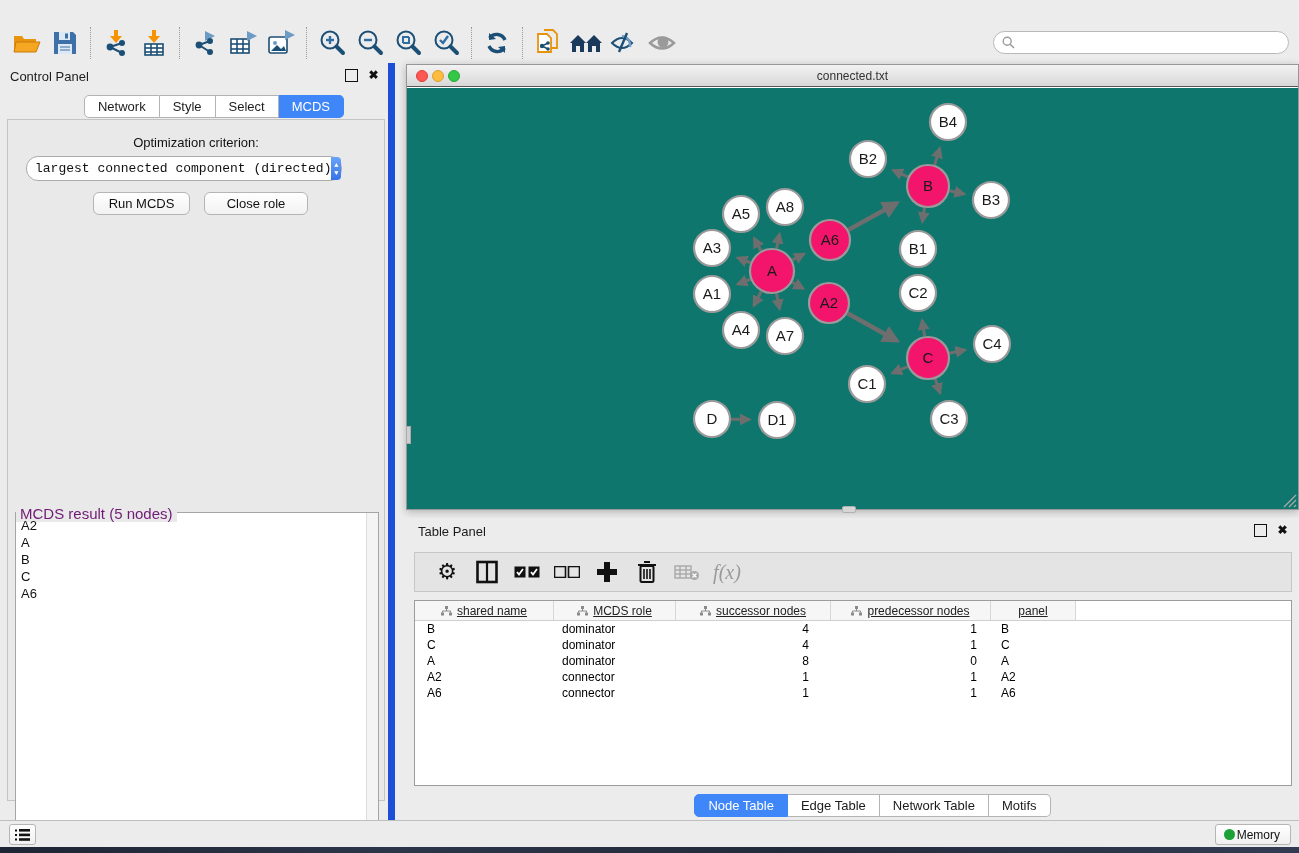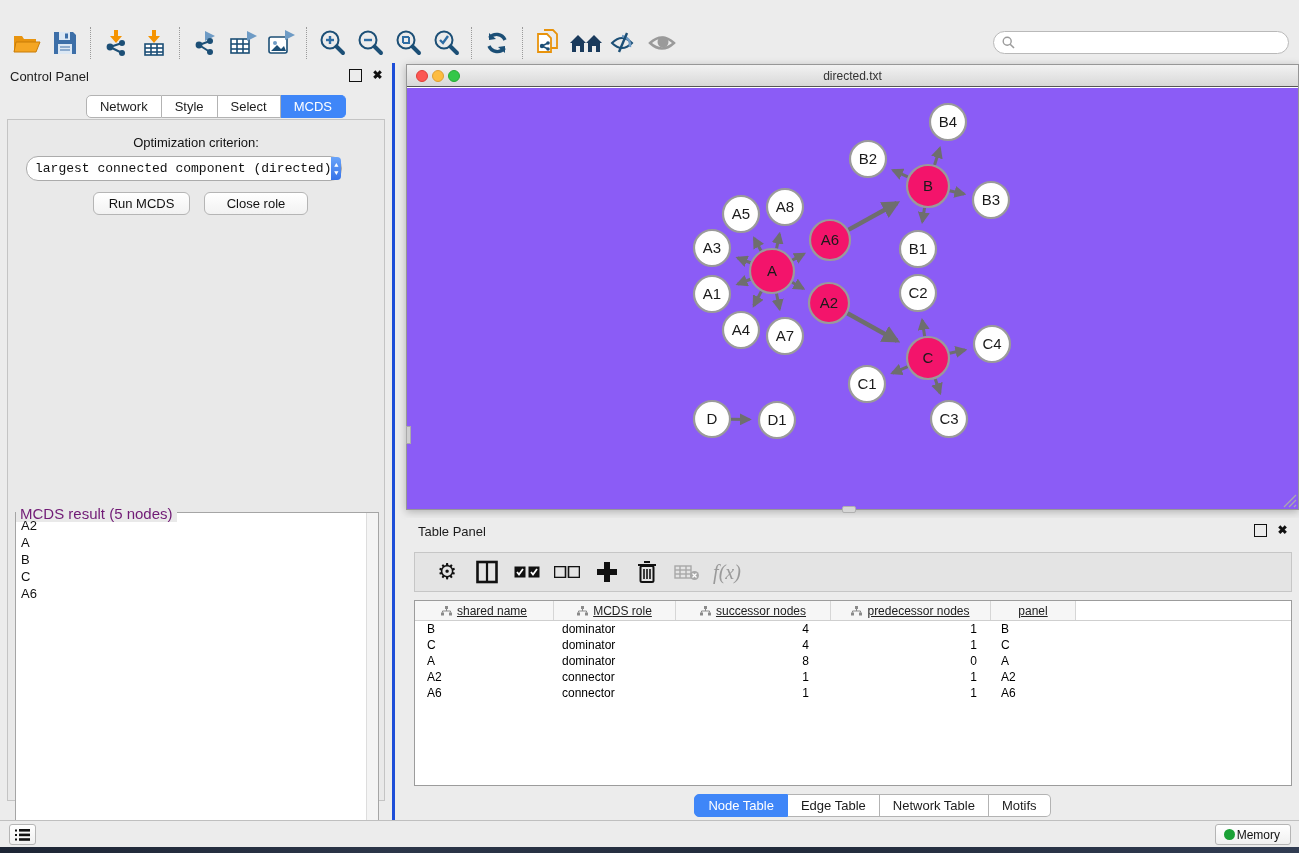--- a/index.html
+++ b/index.html
@@ -24,21 +24,21 @@
   .tbtn { background:none; border:none; width:38px; height:34px; display:flex;
     align-items:center; justify-content:center; cursor:pointer; }
   .tsep { width:1px; height:32px; border-left:1px dotted #9a9a9a; margin:0 6px; }
   .search { position:absolute; right:10px; top:8px; width:296px; height:23px; background:#fff;
     border:1px solid #b9b9b9; border-radius:12px; display:flex; align-items:center; padding:0 8px; }
   .search input { border:none; outline:none; flex:1; font-size:12px; margin-left:5px;
     font-family:"Liberation Sans",sans-serif; background:transparent; }
 
   
   .control-panel { position:absolute; left:0; top:63px; width:395px; height:757px;
-    background:#ececec; border-right:3px solid #1d4ed8; }
+    background:#ececec; border-right:7px solid #1d4ed8; }
   .panel-head { position:absolute; left:0; top:0; width:100%; height:26px; }
   .panel-head .ptitle { position:absolute; left:10px; top:6px; font-size:13px; color:#1c1c1c; }
   .float-ic, .close-ic { position:absolute; top:6px; width:13px; height:13px; font-size:12px;
     line-height:13px; text-align:center; color:#111; cursor:pointer; }
   .seg { display:flex; justify-content:center;padding-left:40px; }
   .cp-tabs { position:absolute; left:0; top:32px; width:100%; }
   .seg-btn { padding:3px 13px; font-size:13px; color:#1c1c1c; background:#fff;
     border:1px solid #b3b3b3; border-left:none; cursor:pointer; white-space:nowrap; }
   .seg-btn:first-child { border-left:1px solid #b3b3b3; border-radius:5px 0 0 5px; }
   .seg-btn:last-child { border-radius:0 5px 5px 0; }
@@ -66,21 +66,21 @@
   .result-item { font-size:13px; color:#111; padding:1px 0 1px 5px; line-height:15px; }
   .result-scroll { position:absolute; right:0; top:0; bottom:0; width:12px; background:#f4f4f4;
     border-left:1px solid #ddd; }
 
   
   .net-window { position:absolute; left:406px; top:64px; width:893px; height:446px;
     background:#fff; border:1px solid #979797; box-shadow:0 2px 8px rgba(0,0,0,0.25); }
   .net-titlebar { position:absolute; left:0; top:0; width:100%; height:22px;
     background:linear-gradient(#f2f2f2,#d8d8d8); border-bottom:1px solid #555; }
   .net-title { position:absolute; left:0; right:0; top:4px; text-align:center; font-size:12px; color:#333; }
-  .net-canvas { position:absolute; left:0; top:23px; right:0; bottom:0; background:#8b5cf6; overflow:hidden; }
+  .net-canvas { position:absolute; left:0; top:23px; right:0; bottom:0; background:#0f766e; overflow:hidden; }
   .grip { position:absolute; right:1px; bottom:1px; }
   .edge-handle-left { position:absolute; left:-1px; top:361px; width:5px; height:18px;
     background:#cfcfcf; border:1px solid #aaa; }
   .split-handle-bottom { position:absolute; left:435px; bottom:-4px; width:14px; height:7px;
     background:#d6d6d6; border:1px solid #b0b0b0; border-radius:2px; }
 
   
   .table-panel { position:absolute; left:406px; top:518px; width:893px; height:302px; background:#ececec; }
   .tp-toolbar { position:absolute; left:8px; top:34px; width:878px; height:40px;
     background:#e4e4e4; border:1px solid #c6c6c6; display:flex; align-items:center; padding-left:12px; }
@@ -312,21 +312,21 @@
         <div class="result-scroll"></div>
       </div>
     </div>
   </div>
 
   <div class="net-window">
     <div class="net-titlebar">
       <span class="tl red" style="top:5px;"></span>
       <span class="tl yellow" style="top:5px;"></span>
       <span class="tl green" style="top:5px;"></span>
-      <div class="net-title">directed.txt</div>
+      <div class="net-title">connected.txt</div>
     </div>
     <div class="net-canvas">
       <svg width="891" height="422">
           <defs>
             <marker id="arrow" viewBox="0 0 10 10" refX="8" refY="5" markerWidth="4" markerHeight="4" orient="auto-start-reverse">
               <path d="M0,0 L10,5 L0,10 Z" fill="#6e6e6e"></path>
             </marker>
           </defs>
           <line x1="354.01124522107034" y1="162.7948702451939" x2="347.1865057347156" y2="150.24615570576734" stroke="#6e6e6e" stroke-width="3" marker-end="url(#arrow)"></line>
           <line x1="369.5783782586724" y1="160.46029164961277" x2="372.5059460895931" y2="146.0476500204647" stroke="#6e6e6e" stroke-width="3" marker-end="url(#arrow)"></line>

